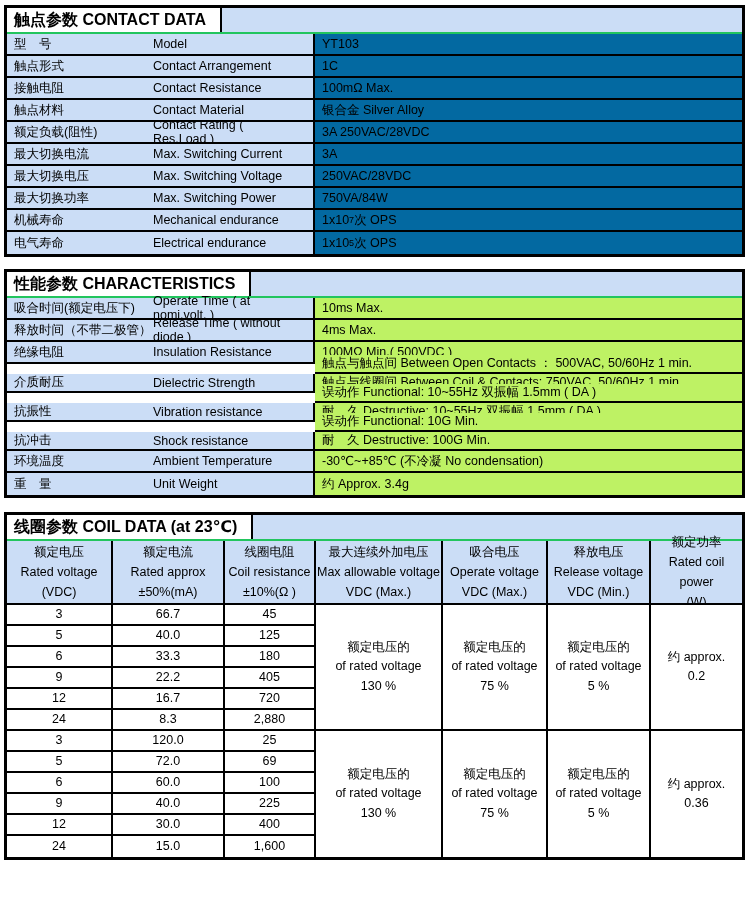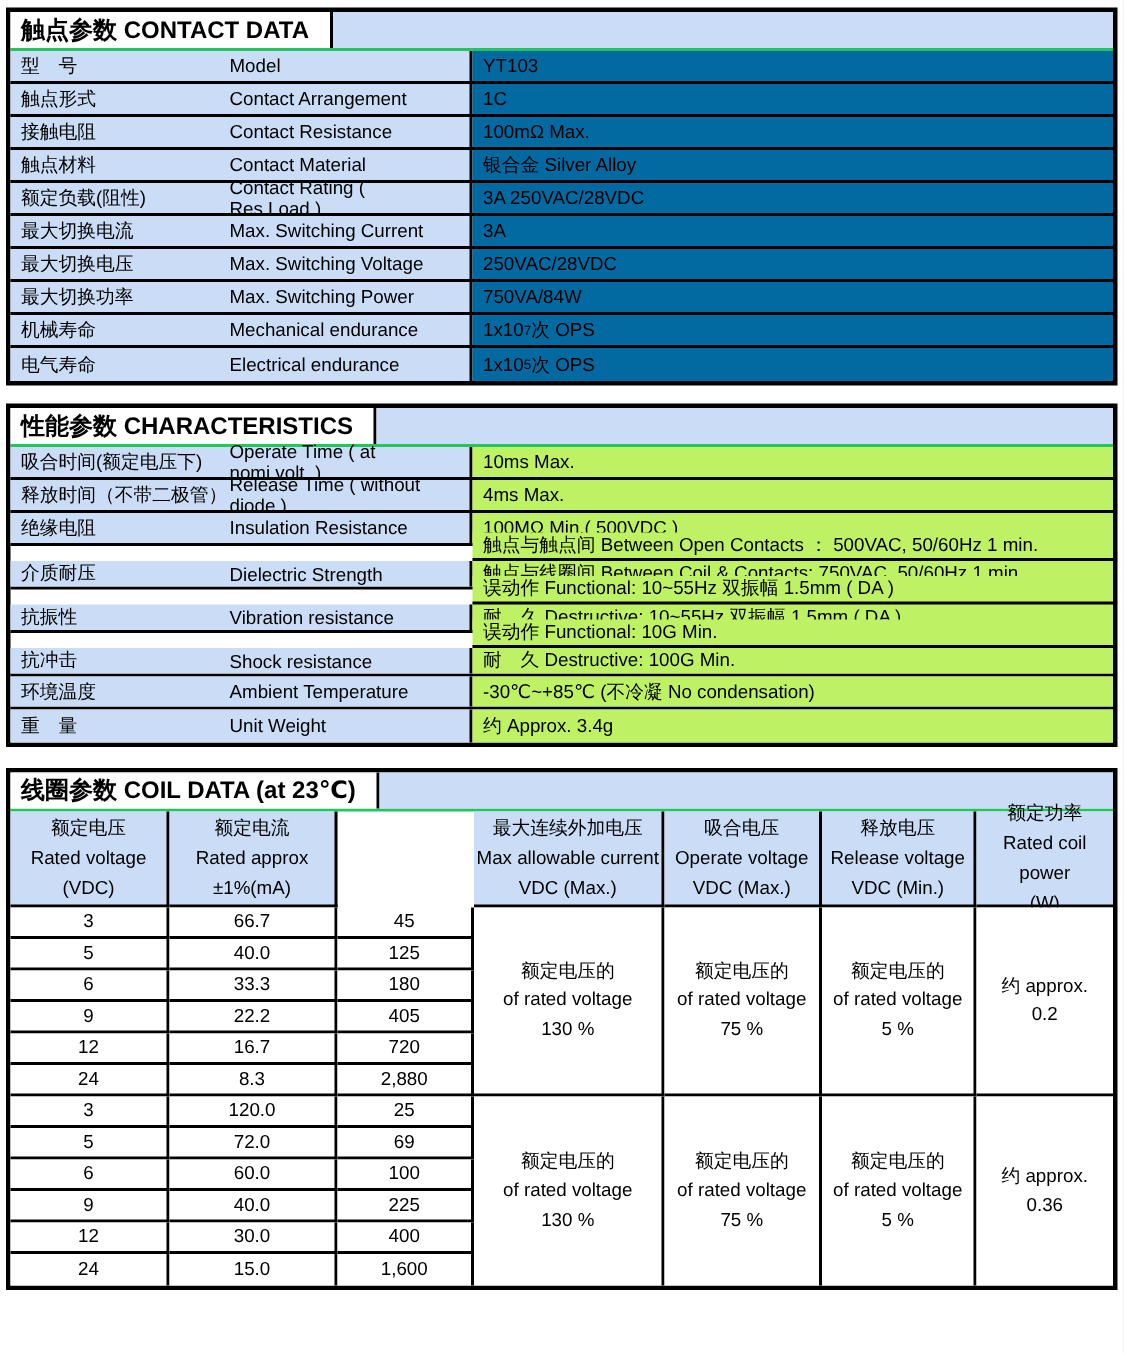--- a/index.html
+++ b/index.html
@@ -257,25 +257,30 @@
     </div>
     <div id="coil-grid" class="coil-grid">
         <div class="cg-cell hdr" style="grid-area: 1 / 1;">
           <span>额定电压</span>
           <span>Rated voltage</span>
           <span>(VDC)</span>
         </div>
         <div class="cg-cell hdr" style="grid-area: 1 / 2;">
           <span>额定电流</span>
           <span>Rated approx</span>
-          <span>±1%(mA)</span>
+          <span>±50%(mA)</span>
+        </div>
+        <div class="cg-cell hdr" style="grid-area: 1 / 3;">
+          <span>线圈电阻</span>
+          <span>Coil resistance</span>
+          <span>±10%(Ω )</span>
         </div>
         <div class="cg-cell hdr" style="grid-area: 1 / 4;">
           <span>最大连续外加电压</span>
-          <span>Max allowable current</span>
+          <span>Max allowable voltage</span>
           <span>VDC  (Max.)</span>
         </div>
         <div class="cg-cell hdr" style="grid-area: 1 / 5;">
           <span>吸合电压</span>
           <span>Operate voltage</span>
           <span>VDC (Max.)</span>
         </div>
         <div class="cg-cell hdr" style="grid-area: 1 / 6;">
           <span>释放电压</span>
           <span>Release voltage</span>

